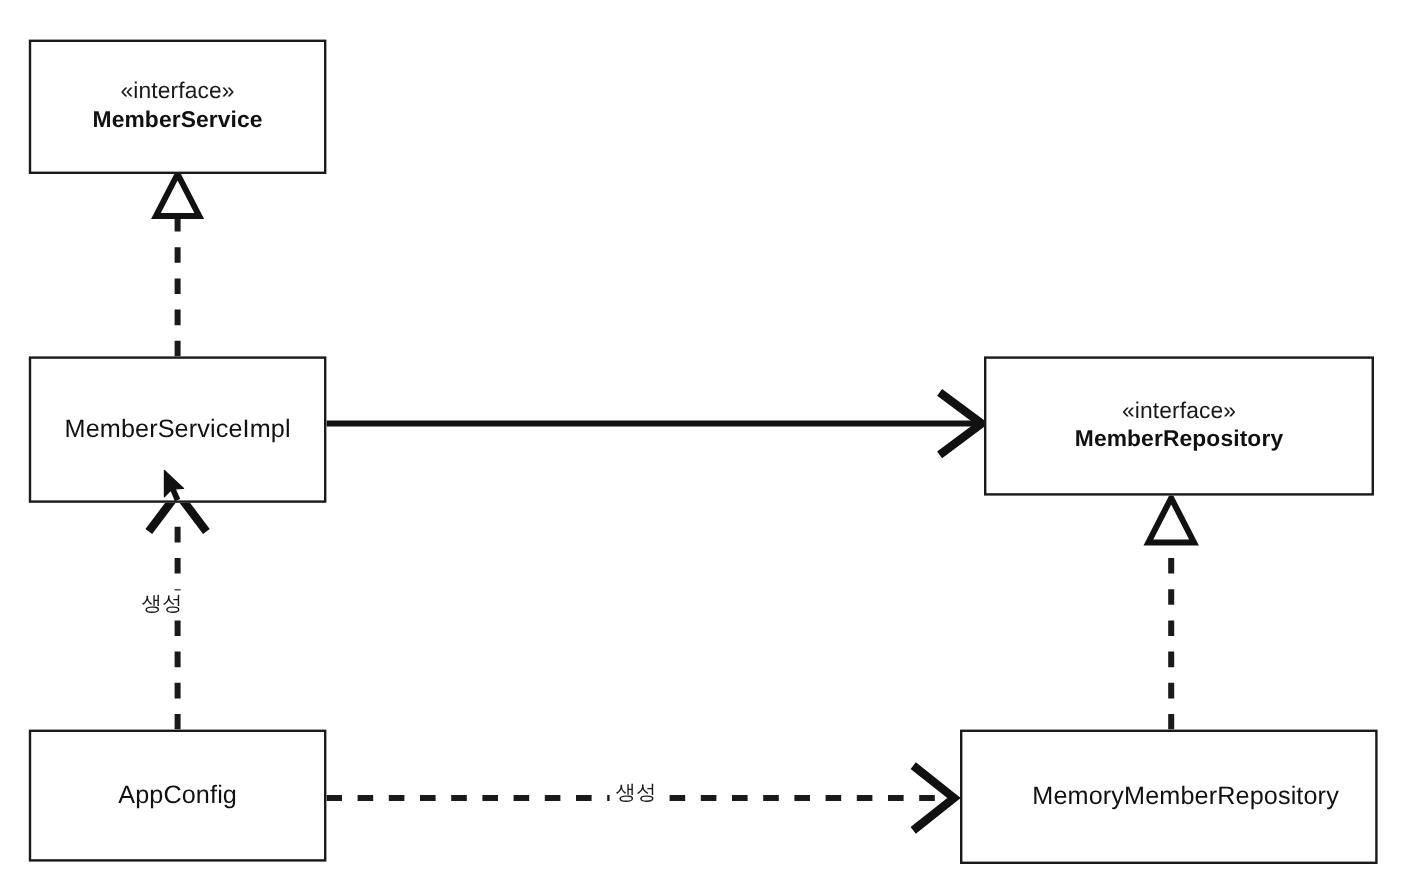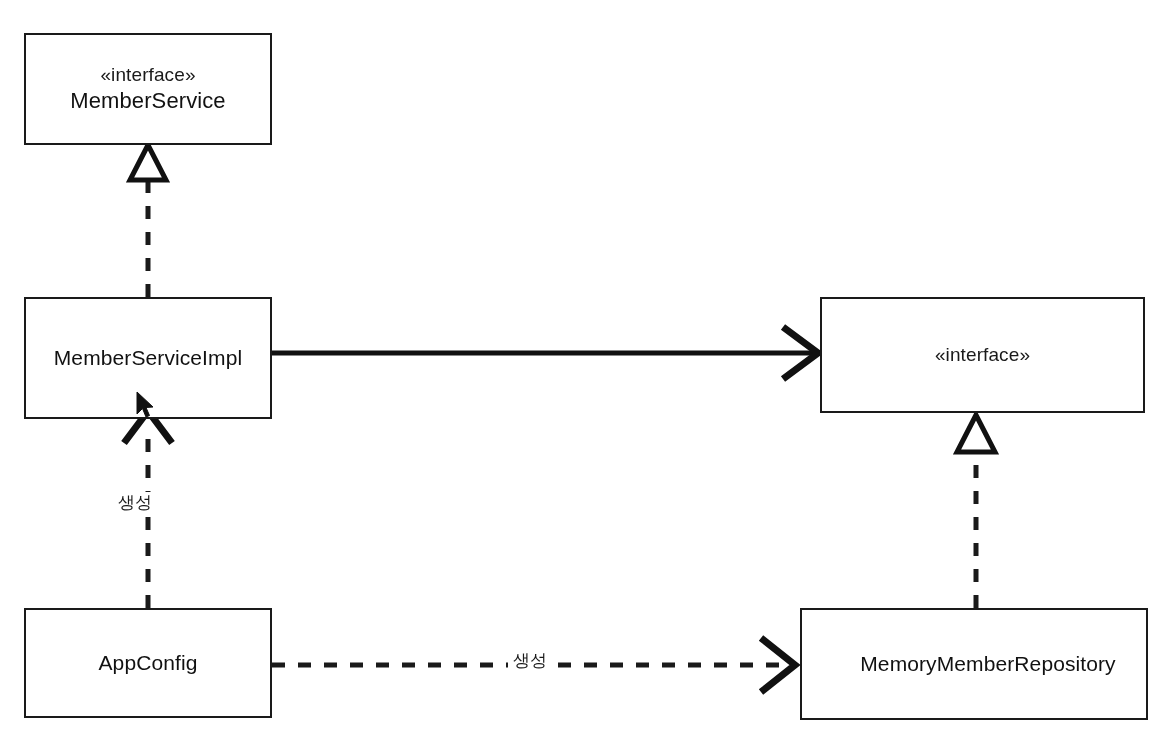--- a/index.html
+++ b/index.html
@@ -28,24 +28,24 @@
     z-index: 3;
   }
   .stereotype {
     font-size: 19px;
     color: #1a1a1a;
     line-height: 1.25;
     font-weight: 400;
     letter-spacing: 0.1px;
   }
   .class-name {
-    font-size: 22px;
+    font-size: 19px;
     color: #111111;
     line-height: 1.3;
-    font-weight: 400;
+    font-weight: 700;
     letter-spacing: 0.1px;
   }
   .class-name.plain {
     font-weight: 400;
     font-size: 21px;
   }
   .edge-label {
     position: absolute;
     font-size: 17px;
     color: #1a1a1a;
@@ -107,20 +107,21 @@
     <div class="stereotype">«interface»</div>
     <div class="class-name">MemberService</div>
   </div>
 
   <div class="uml-box" style="left:24px; top:297px; width:248px; height:122px;">
     <div class="class-name plain">MemberServiceImpl</div>
   </div>
 
   <div class="uml-box" style="left:820px; top:297px; width:325px; height:116px;">
     <div class="stereotype">«interface»</div>
+    <div class="class-name">MemberRepository</div>
   </div>
 
   <div class="uml-box" style="left:24px; top:608px; width:248px; height:110px;">
     <div class="class-name plain">AppConfig</div>
   </div>
 
   <div class="uml-box" style="left:800px; top:608px; width:348px; height:112px;padding-left:28px;">
     <div class="class-name plain">MemoryMemberRepository</div>
   </div>
 

